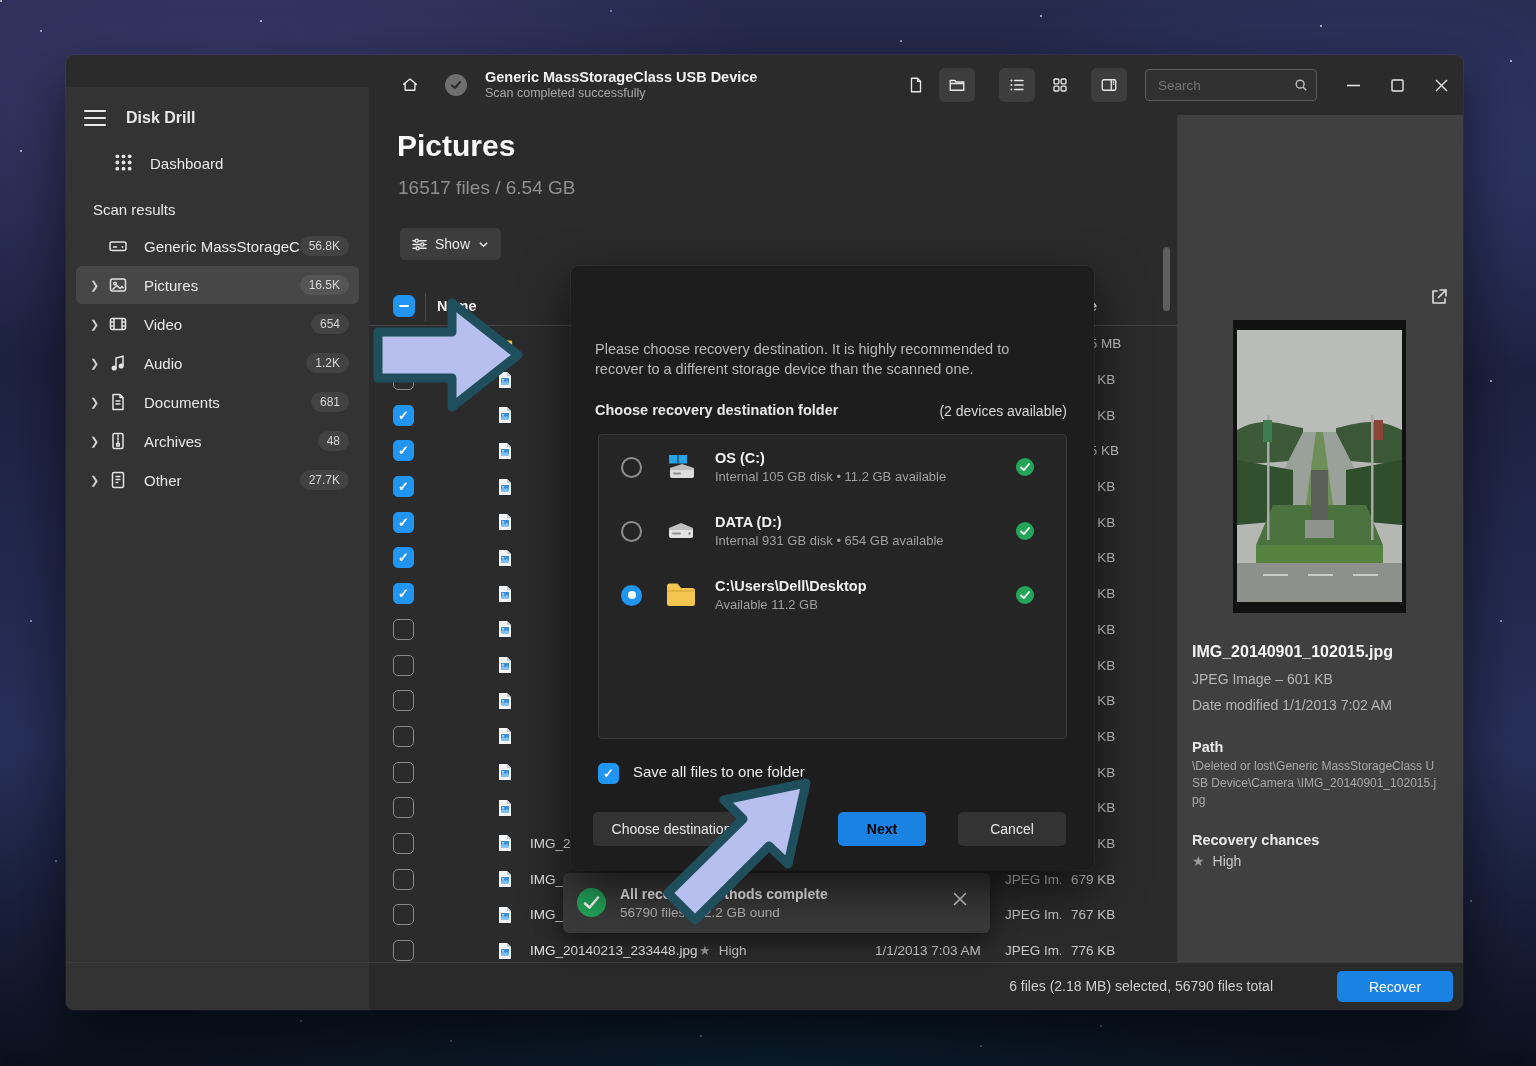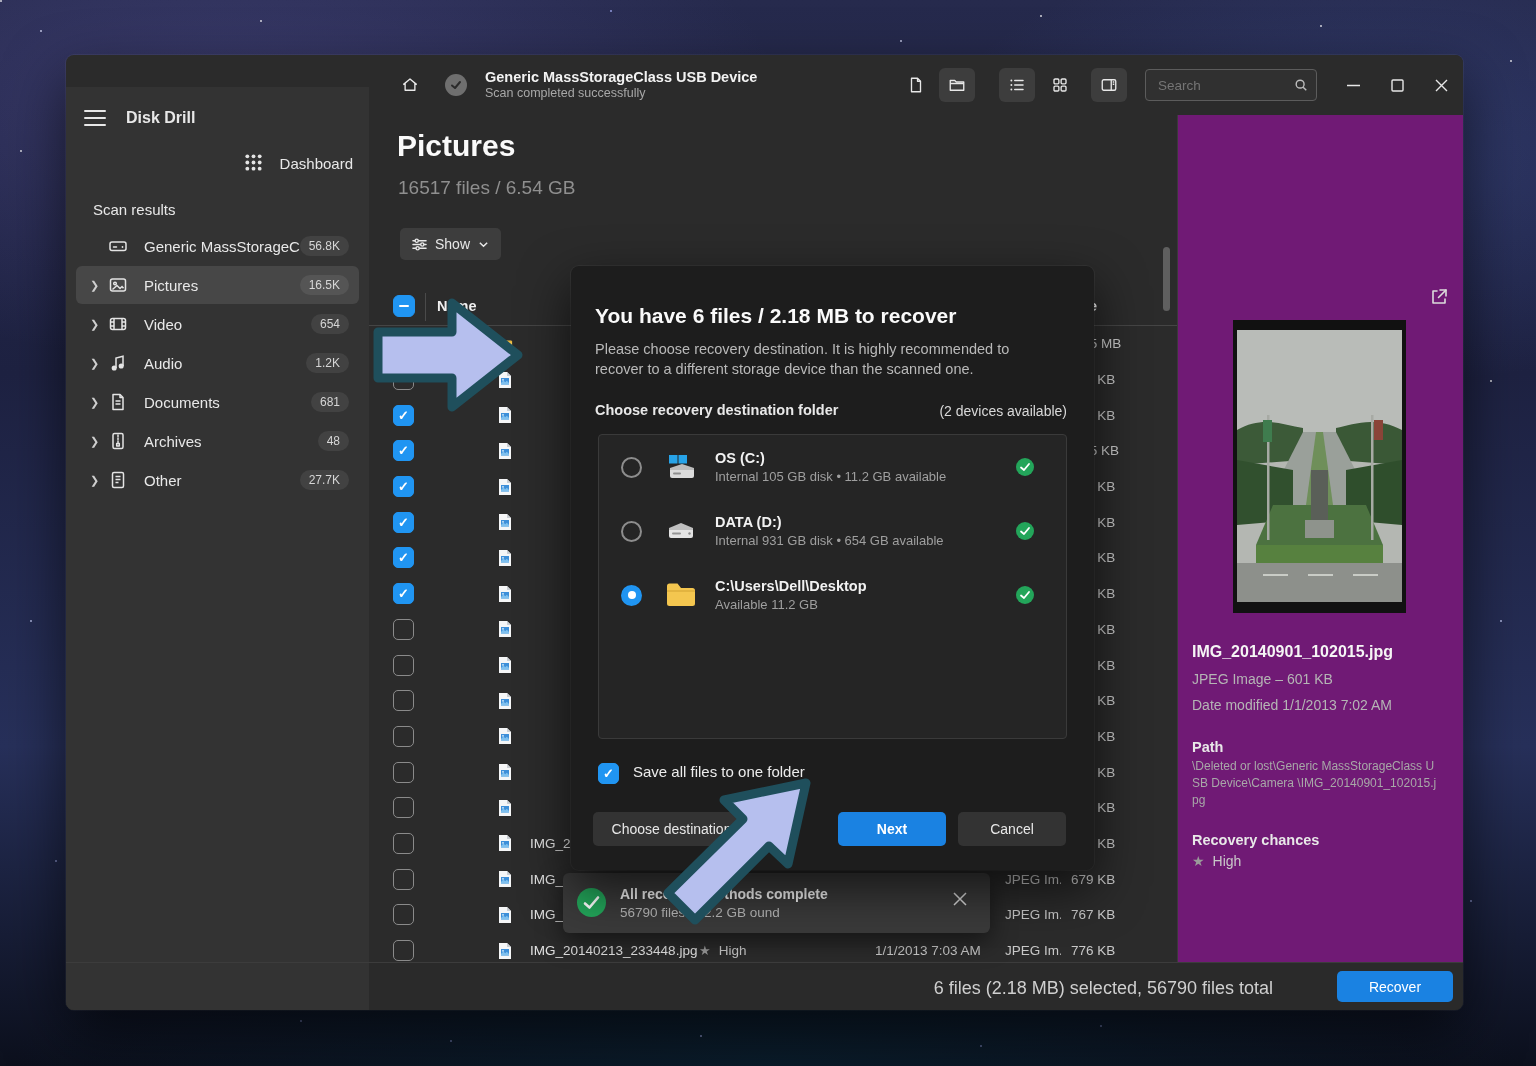--- a/index.html
+++ b/index.html
@@ -27,21 +27,21 @@
   .window { position:absolute; left:66px; top:55px; width:1397px; height:955px;
     background:#2b2b2b; border-radius:8px; overflow:hidden;
     box-shadow:0 24px 60px rgba(0,0,0,.6), 0 0 0 1px rgba(255,255,255,.06); }
 
   
   .sidebar { position:absolute; left:0; top:0; width:303px; height:955px; background:#333333;margin-top:32px; }
   .sb-head { display:flex; align-items:center; gap:18px; padding:20px 14px 10px 16px; }
   .hamburger { width:26px; height:22px; display:flex; flex-direction:column; justify-content:space-between; padding:3px 2px; cursor:pointer; }
   .hamburger i { height:2px; background:#e8e8e8; border-radius:2px; }
   .app-name { font-size:16px; font-weight:bold; }
-  .sb-dash { display:flex; align-items:center; gap:16px; padding:14px 16px 12px 48px; font-size:15px; cursor:pointer;justify-content:flex-end; }
+  .sb-dash { display:flex; align-items:center; gap:16px; padding:14px 16px 12px 48px; font-size:15px; cursor:pointer; }
   .sb-section { padding:16px 16px 8px 27px; font-size:15px; font-weight:normal; }
   .sitem { position:relative; display:flex; align-items:center; height:38px; margin:1px 10px; padding:0 10px 0 14px; border-radius:6px; font-size:15px; cursor:pointer; }
   .sitem.selected { background:#474747; }
   .sitem .chev { width:18px; font-size:11px; color:#cfcfcf; flex:0 0 18px; }
   .sitem .nochev { flex:0 0 18px; }
   .sitem .icn { width:22px; height:20px; margin-right:14px; color:#e4e4e4; flex:0 0 22px; }
   .sitem .icn svg { width:20px; height:20px; display:block; }
   .sb-dash .icn { width:20px; height:20px; color:#e4e4e4; }
   .sb-dash .icn svg { width:19px; height:19px; display:block; }
   .sitem .slabel { flex:1 1 auto; white-space:nowrap; overflow:hidden; }
@@ -96,38 +96,38 @@
   .trow .ficon svg { width:16px; height:18px; display:block; }
   .trow .fname { position:absolute; left:161px; width:170px; white-space:nowrap; overflow:hidden; color:#e3e3e3; }
   .trow .fchance { position:absolute; left:330px; width:100px; display:flex; gap:8px; align-items:center; color:#c9c9c9; }
   .trow .fchance .star { color:#9a9a9a; font-size:13px; }
   .trow .fdate { position:absolute; left:506px; width:130px; white-space:nowrap; }
   .trow .ftype { position:absolute; left:636px; width:56px; white-space:nowrap; overflow:hidden; }
   .trow .fsize { position:absolute; left:702px; width:70px; white-space:nowrap; }
   .scrollthumb { position:absolute; left:794px; top:132px; width:7px; height:64px; background:#5f5f5f; border-radius:4px; }
 
   
-  .rpanel { position:absolute; left:1111px; top:60px; width:286px; height:847px; background:#701a75; border-left:1px solid #3a3a3a; }
+  .rpanel { position:absolute; left:1111px; top:60px; width:286px; height:847px; background:#404040; border-left:1px solid #3a3a3a; }
   .ext-icon { position:absolute; right:12px; top:172px; width:22px; height:22px; color:#dcdcdc; cursor:pointer; }
   .ext-icon svg { width:20px; height:20px; }
   .preview { position:absolute; left:55px; top:205px; width:173px; height:293px; background:#151515; }
   .preview svg { width:100%; height:100%; display:block; }
   .p-name { position:absolute; left:14px; top:528px; font-size:16px; font-weight:bold; color:#f5f5f5; }
   .p-meta1 { position:absolute; left:14px; top:556px; font-size:14px; color:#b5b5b5; }
   .p-meta2 { position:absolute; left:14px; top:582px; font-size:14px; color:#b5b5b5; }
   .p-path-h { position:absolute; left:14px; top:624px; font-size:14.5px; font-weight:bold; }
   .p-path { position:absolute; left:14px; top:643px; width:250px; font-size:12px; color:#a8a8a8; line-height:1.4; word-break:break-all; }
   .p-rc-h { position:absolute; left:14px; top:717px; font-size:14.5px; font-weight:bold; }
   .p-rc { position:absolute; left:14px; top:738px; font-size:14px; color:#c9c9c9; display:flex; align-items:center; gap:8px; }
   .p-rc .star { color:#9a9a9a; }
 
   
   .statusbar { position:absolute; left:0; top:907px; width:1397px; height:48px; background:#2a2a2a; border-top:1px solid #3c3c3c; }
   .statusbar .left-part { position:absolute; left:0; top:0; width:303px; height:48px; background:#333; }
-  .sel-info { position:absolute; right:190px; top:15px; font-size:18px; color:#cfcfcf; }
+  .sel-info { position:absolute; right:190px; top:15px; font-size:14px; color:#cfcfcf; }
   .recover-btn { position:absolute; right:10px; top:8px; width:116px; height:31px; background:#1a82e2; color:#fff; border:none; border-radius:5px; font-size:14px; cursor:pointer; font-family:inherit; }
 
   
   .dialog { position:absolute; left:505px; top:211px; width:523px; height:604px; background:#1d1d1d; border-radius:8px; box-shadow:0 18px 50px rgba(0,0,0,.65), 0 0 0 1px rgba(255,255,255,.05); z-index:5; }
   .d-title { position:absolute; left:24px; top:38px; font-size:21px; font-weight:bold; color:#fafafa; }
   .d-desc { position:absolute; left:24px; top:74px; width:440px; font-size:14.5px; color:#b9b9b9; line-height:1.35; }
   .d-choose { position:absolute; left:24px; top:136px; font-size:14.5px; font-weight:bold; }
   .d-devices { position:absolute; right:27px; top:137px; font-size:14px; color:#d9d9d9; }
   .d-panel { position:absolute; left:27px; top:168px; width:469px; height:305px; background:#252525; border:1px solid #3a3a3a; border-radius:4px; }
   .opt { position:relative; height:64px; display:flex; align-items:center; cursor:pointer; }
@@ -139,21 +139,21 @@
   .opt .otext { position:absolute; left:116px; }
   .opt .otitle { font-size:14.5px; font-weight:bold; color:#f2f2f2; }
   .opt .osub { font-size:13px; color:#9f9f9f; margin-top:3px; }
   .opt .ocheck { position:absolute; right:32px; width:18px; height:18px; }
   .opt .ocheck svg { width:18px; height:18px; display:block; }
   .d-save { position:absolute; left:27px; top:497px; display:flex; align-items:flex-start; gap:14px; font-size:15px; color:#ececec; cursor:pointer; }
   .d-save .cb { width:21px; height:21px; border-radius:5px; }
   .d-btn { position:absolute; top:546px; height:34px; border:none; border-radius:5px; font-size:14px; font-family:inherit; cursor:pointer; }
   .d-btn.secondary { background:#333333; color:#e8e8e8; }
   .btn-choose { left:22px; width:157px; }
-  .btn-next { left:267px; width:108px; background:#1a82e2; color:#ffffff; font-weight:bold; }
+  .btn-next { left:267px; width:88px; background:#1a82e2; color:#000000; font-weight:bold; }
   .btn-cancel { left:387px; width:108px; }
 
   
   .toast { position:absolute; left:497px; top:818px; width:427px; height:60px; background:#3a3a3a; border-radius:6px; box-shadow:0 8px 24px rgba(0,0,0,.5); z-index:4; }
   .toast .tick { position:absolute; left:14px; top:15px; width:29px; height:29px; }
   .toast .tick svg { width:29px; height:29px; }
   .t-title { position:absolute; left:57px; top:13px; font-size:14px; font-weight:bold; color:#f5f5f5; }
   .t-sub { position:absolute; left:57px; top:32px; font-size:13.5px; color:#b5b5b5; }
   .t-close { position:absolute; right:16px; top:18px; width:22px; height:22px; color:#d8d8d8; cursor:pointer; }
   .t-close svg { width:16px; height:16px; }
@@ -773,21 +773,20 @@
       </div>
   </div>
 
   <div class="statusbar">
     <div class="left-part"></div>
     <div class="sel-info">6 files (2.18 MB) selected, 56790 files total</div>
     <button class="recover-btn">Recover</button>
   </div>
 
   <div class="dialog">
-    <div class="d-title">You have 6 files / 2.18 MB to recover</div>
     <div class="d-desc">Please choose recovery destination. It is highly recommended to recover to a different storage device than the scanned one.</div>
     <div class="d-choose">Choose recovery destination folder</div>
     <div class="d-devices">(2 devices available)</div>
 
     <div class="d-panel">
 
         <div class="opt">
           <span class="radio"></span>
           <span class="oicn">
             <svg viewBox="0 0 36 32">

